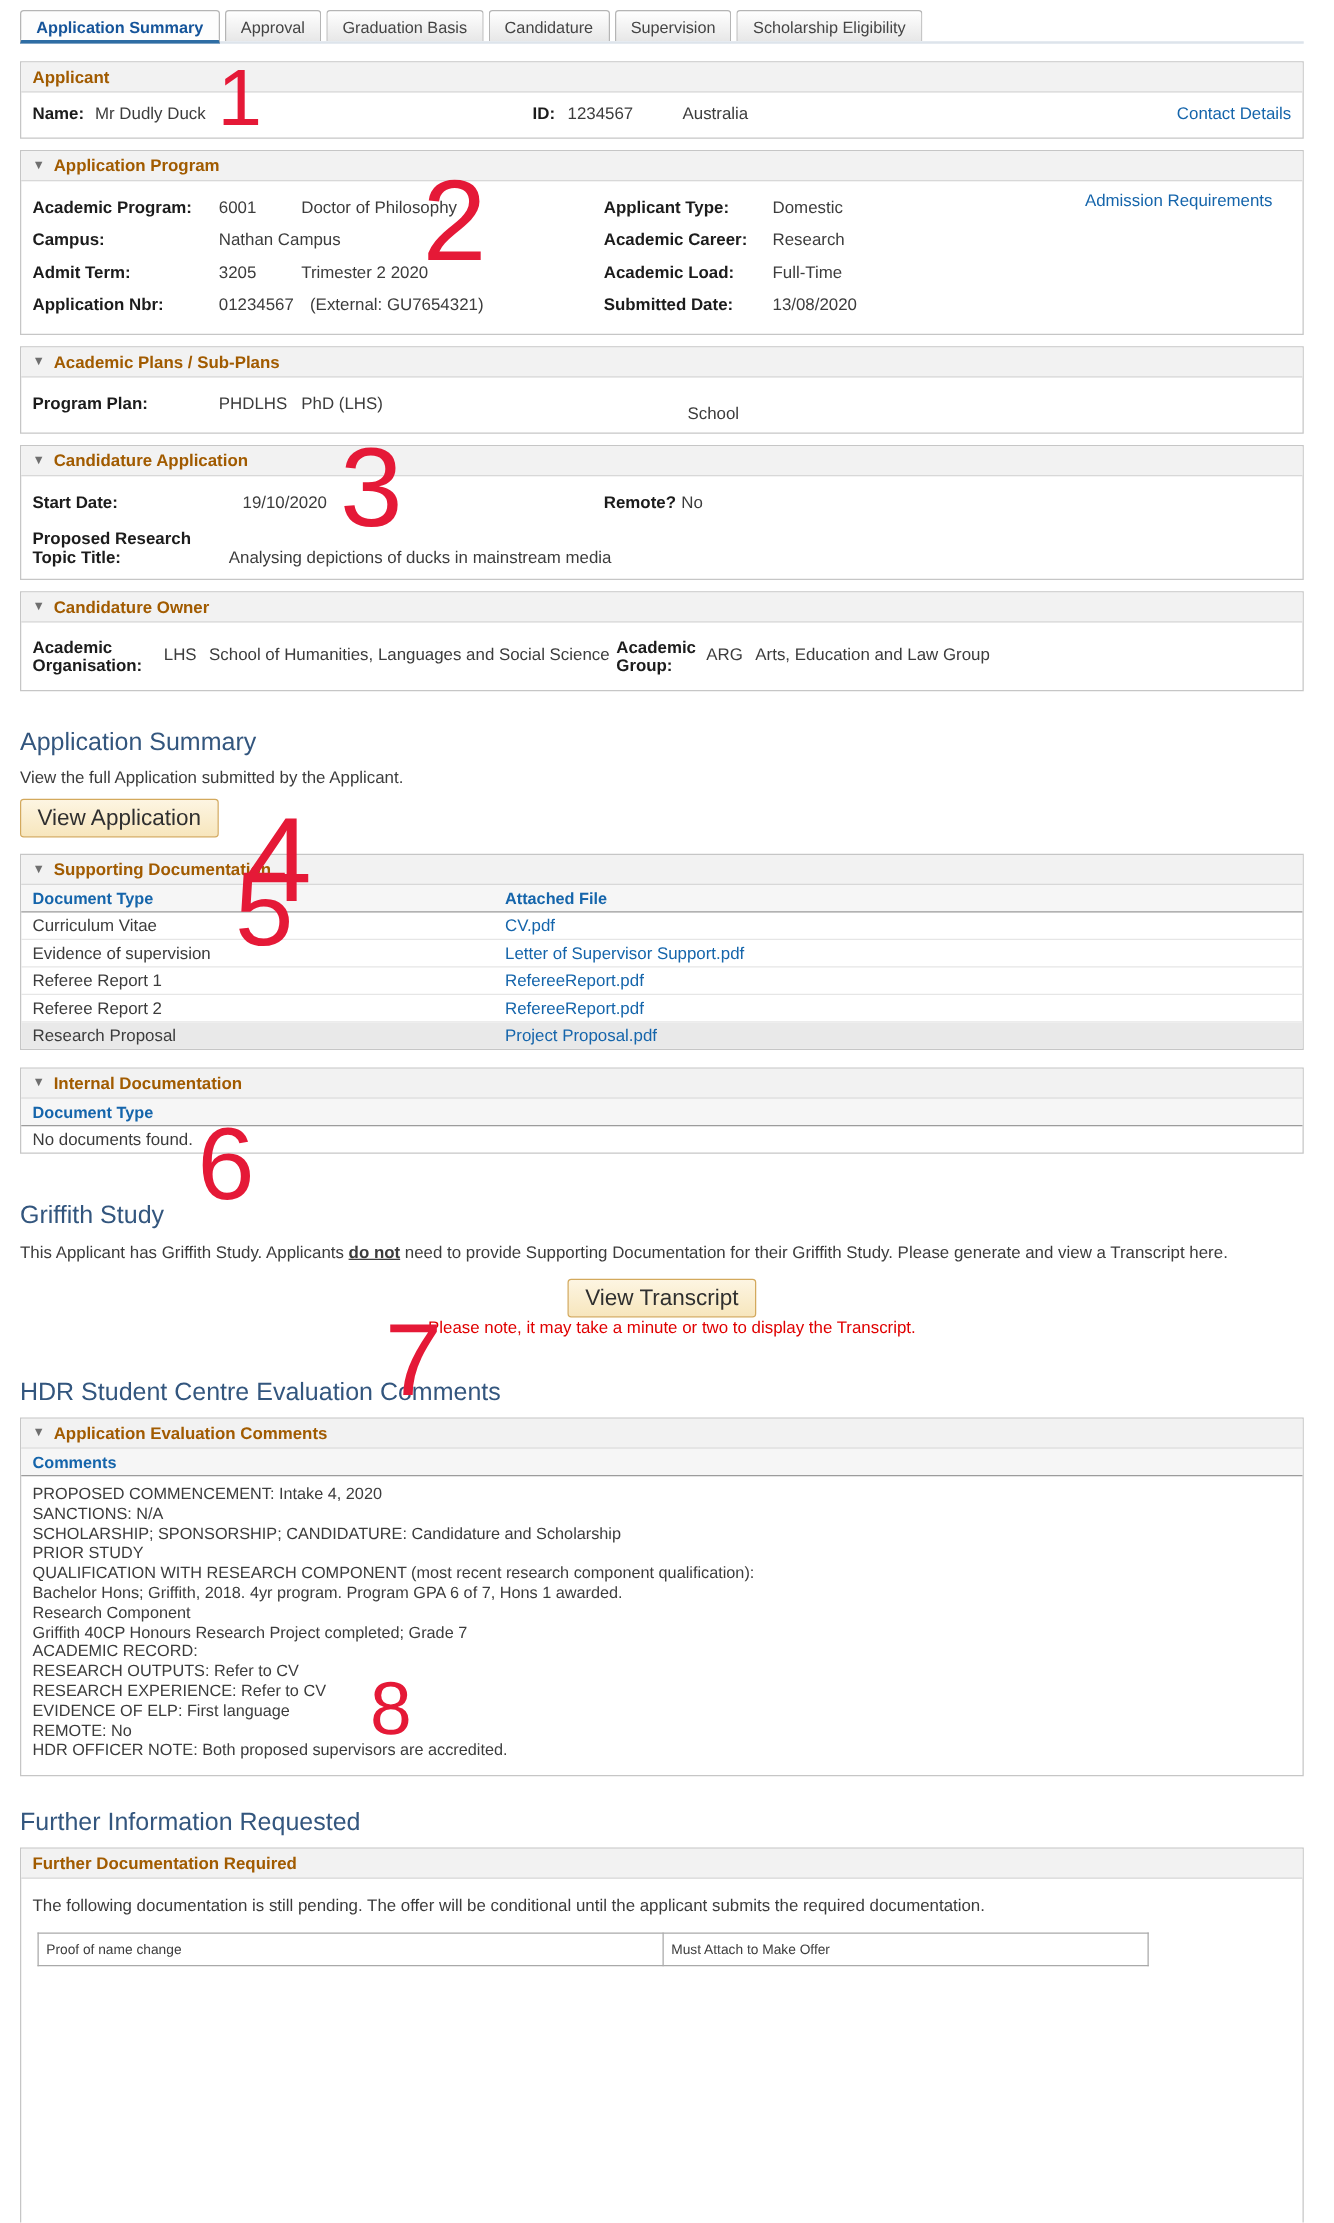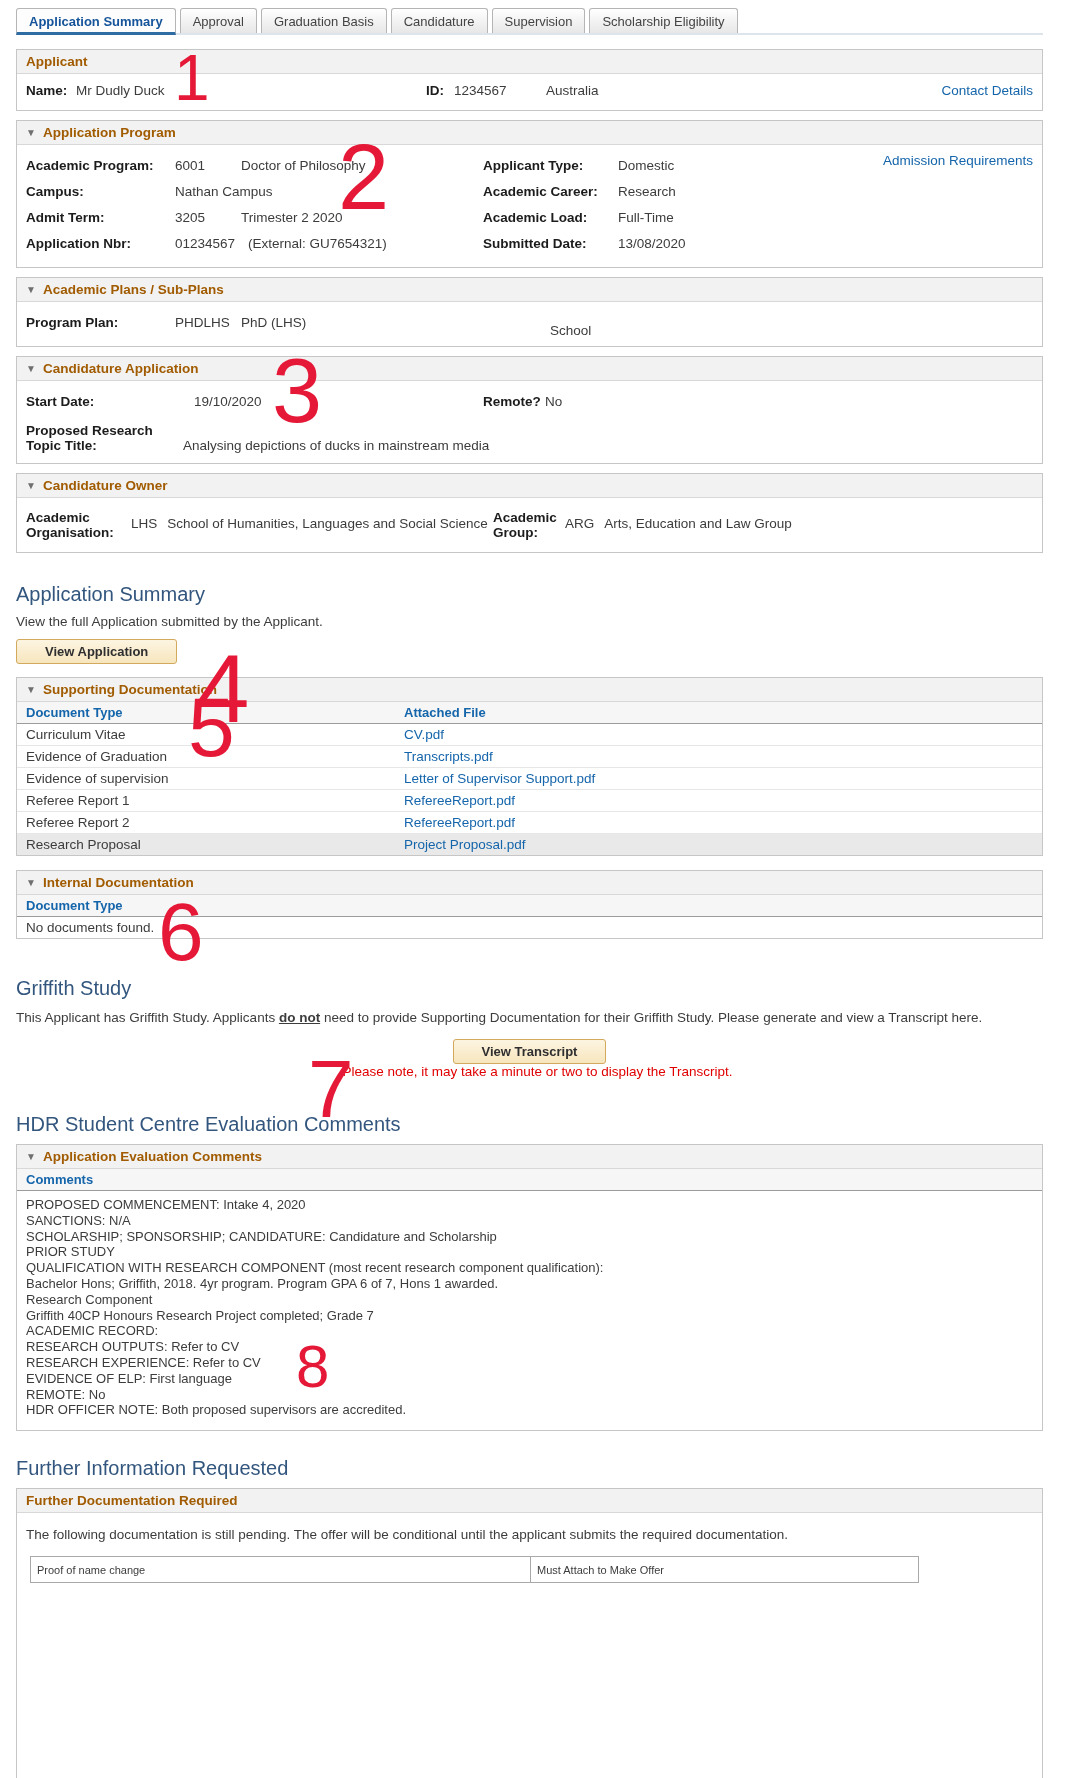--- a/index.html
+++ b/index.html
@@ -58,21 +58,21 @@
   .grp-lbl { width:72px; flex:none; line-height:15px; font-weight:bold; color:#1c1c1c; padding-top:2px;}
 
   
   .page-h { font-size:20px; color:#33567e; font-weight:400; margin:30px 0 8px 0; }
   .desc { color:#3c3c3c; margin:2px 0 10px; }
 
   
   .btn {
     display:inline-block; background:linear-gradient(#fdf5e2,#f7e6bd);
     border:1px solid #d3a95d; border-radius:3px; color:#2f2f2f;
-    padding:4px 28px; font-size:13px; cursor:pointer; font-family:inherit;font-weight:bold;
+    padding:4px 13px; font-size:18px; cursor:pointer; font-family:inherit;
   }
 
   
   .grid-hdr-row {
     display:flex; background:#f6f6f6; border-bottom:1px solid #9c9c9c;
     color:#1565ab; font-weight:bold; padding:3px 9px; font-size:13px;
   }
   .grid-row { display:flex; padding:3px 9px; border-bottom:1px solid #e6e6e6; font-size:13.5px; }
   .grid-row:last-child { border-bottom:none; }
   .grid-row.shaded { background:#e9e9e9; }
@@ -83,21 +83,21 @@
   .comments { padding:6px 9px 12px; line-height:15.8px; font-size:13px; color:#3c3c3c; }
 
   
   .further-body { padding:14px 9px 10px; min-height:282px; }
   .further-table { border-collapse:collapse; margin:14px 0 0 4px; }
   .further-table td { border:1px solid #a9a9a9; height:26px; padding:2px 6px; font-size:11px; }
   .ftd1 { width:500px; }
   .ftd2 { width:388px; }
 
   
-  .abs-link { position:absolute; right:9px; top:8px; }
+  .abs-link { position:absolute; right:24px; top:8px; }
   .school-abs { position:absolute; left:524px; top:8px; }
   .red-note { color:#e00000; margin-left:16px; }
   .bold-underline { font-weight:bold; text-decoration:underline; }
   .griffith-p { line-height:19px; margin:4px 0 12px; }
   .btn-note-row { display:flex; align-items:center; margin:6px 0 0;flex-direction:column; }
 
   
   .ann { position:absolute; color:#e51937; line-height:1; font-weight:400; pointer-events:none; z-index:50; }
   #ann1 { left:174px; top:46px;  font-size:64px; }
   #ann2 { left:338px; top:131px; font-size:92px; }
@@ -280,24 +280,20 @@
       <span class="tri">▼</span>
       <span>Supporting Documentation</span>
     </div>
     <div class="grid-hdr-row">
       <span class="col-type">Document Type</span>
       <span class="col-file">Attached File</span>
     </div>
     <div class="grid-row">
       <span class="col-type">Curriculum Vitae</span>
       <span class="col-file"><a class="lnk">CV.pdf</a></span>
-    </div>
-    <div class="grid-row">
-      <span class="col-type">Evidence of Graduation</span>
-      <span class="col-file"><a class="lnk">Transcripts.pdf</a></span>
     </div>
     <div class="grid-row">
       <span class="col-type">Evidence of supervision</span>
       <span class="col-file"><a class="lnk">Letter of Supervisor Support.pdf</a></span>
     </div>
     <div class="grid-row">
       <span class="col-type">Referee Report 1</span>
       <span class="col-file"><a class="lnk">RefereeReport.pdf</a></span>
     </div>
     <div class="grid-row">

